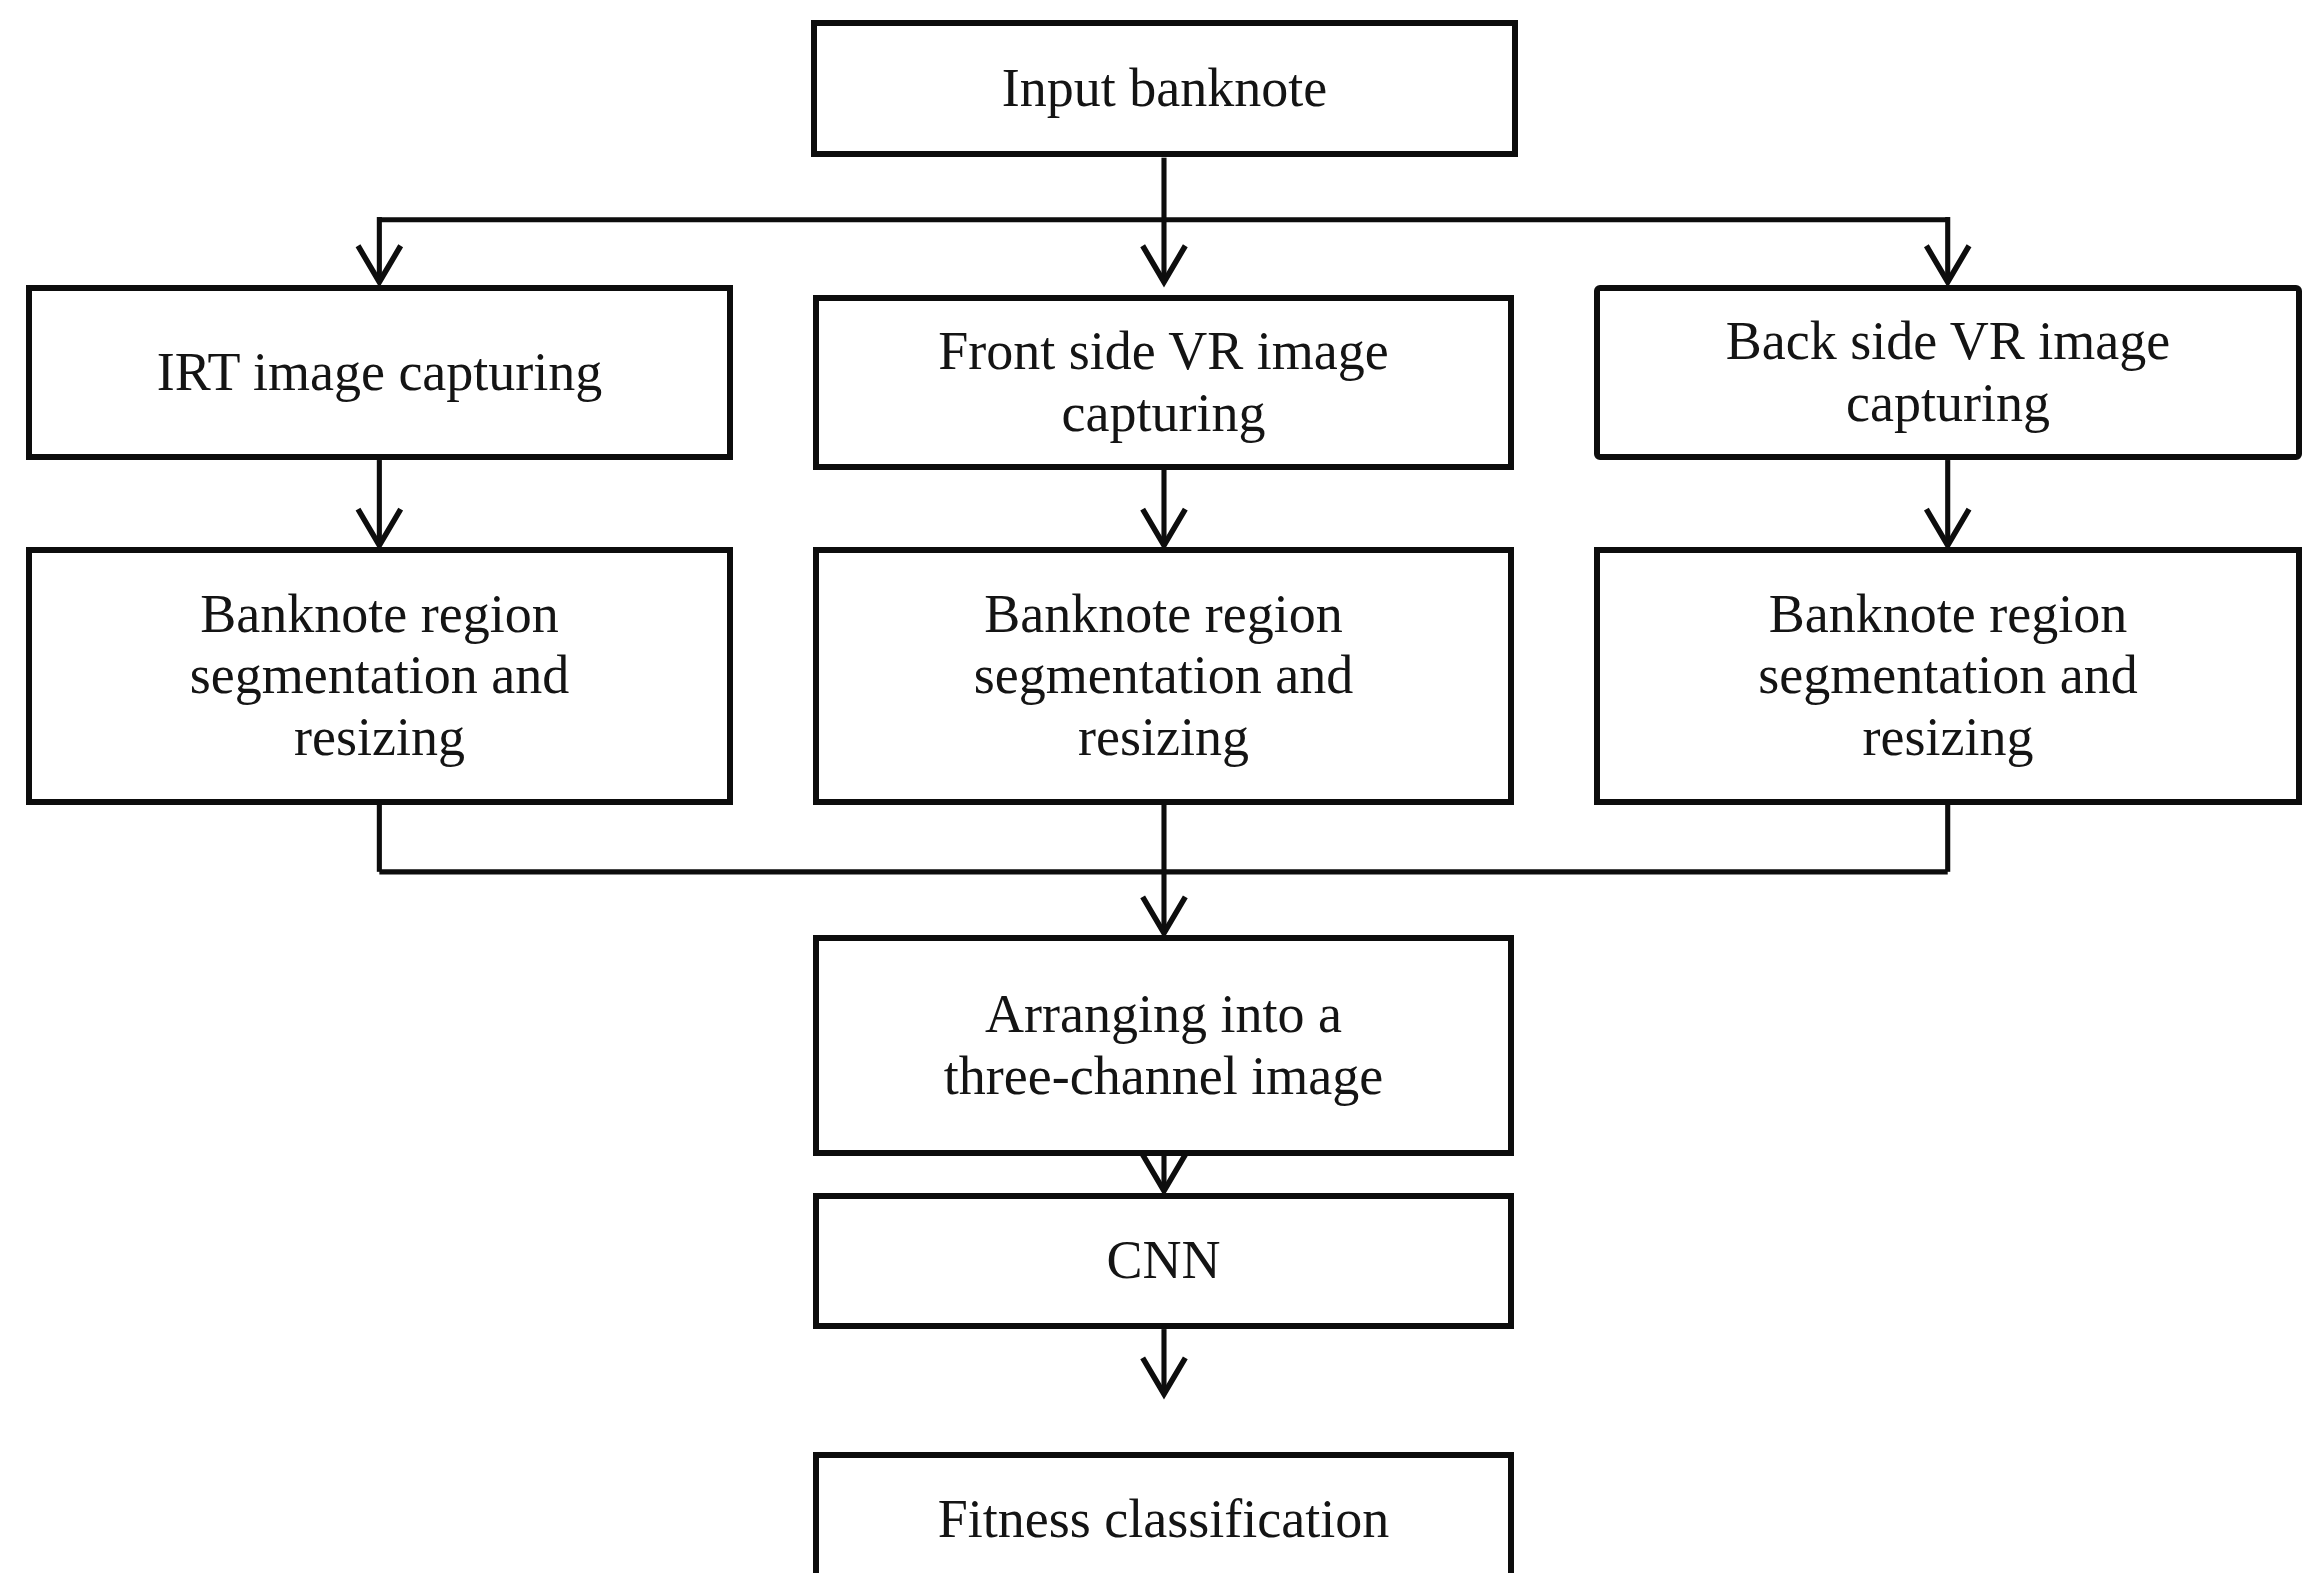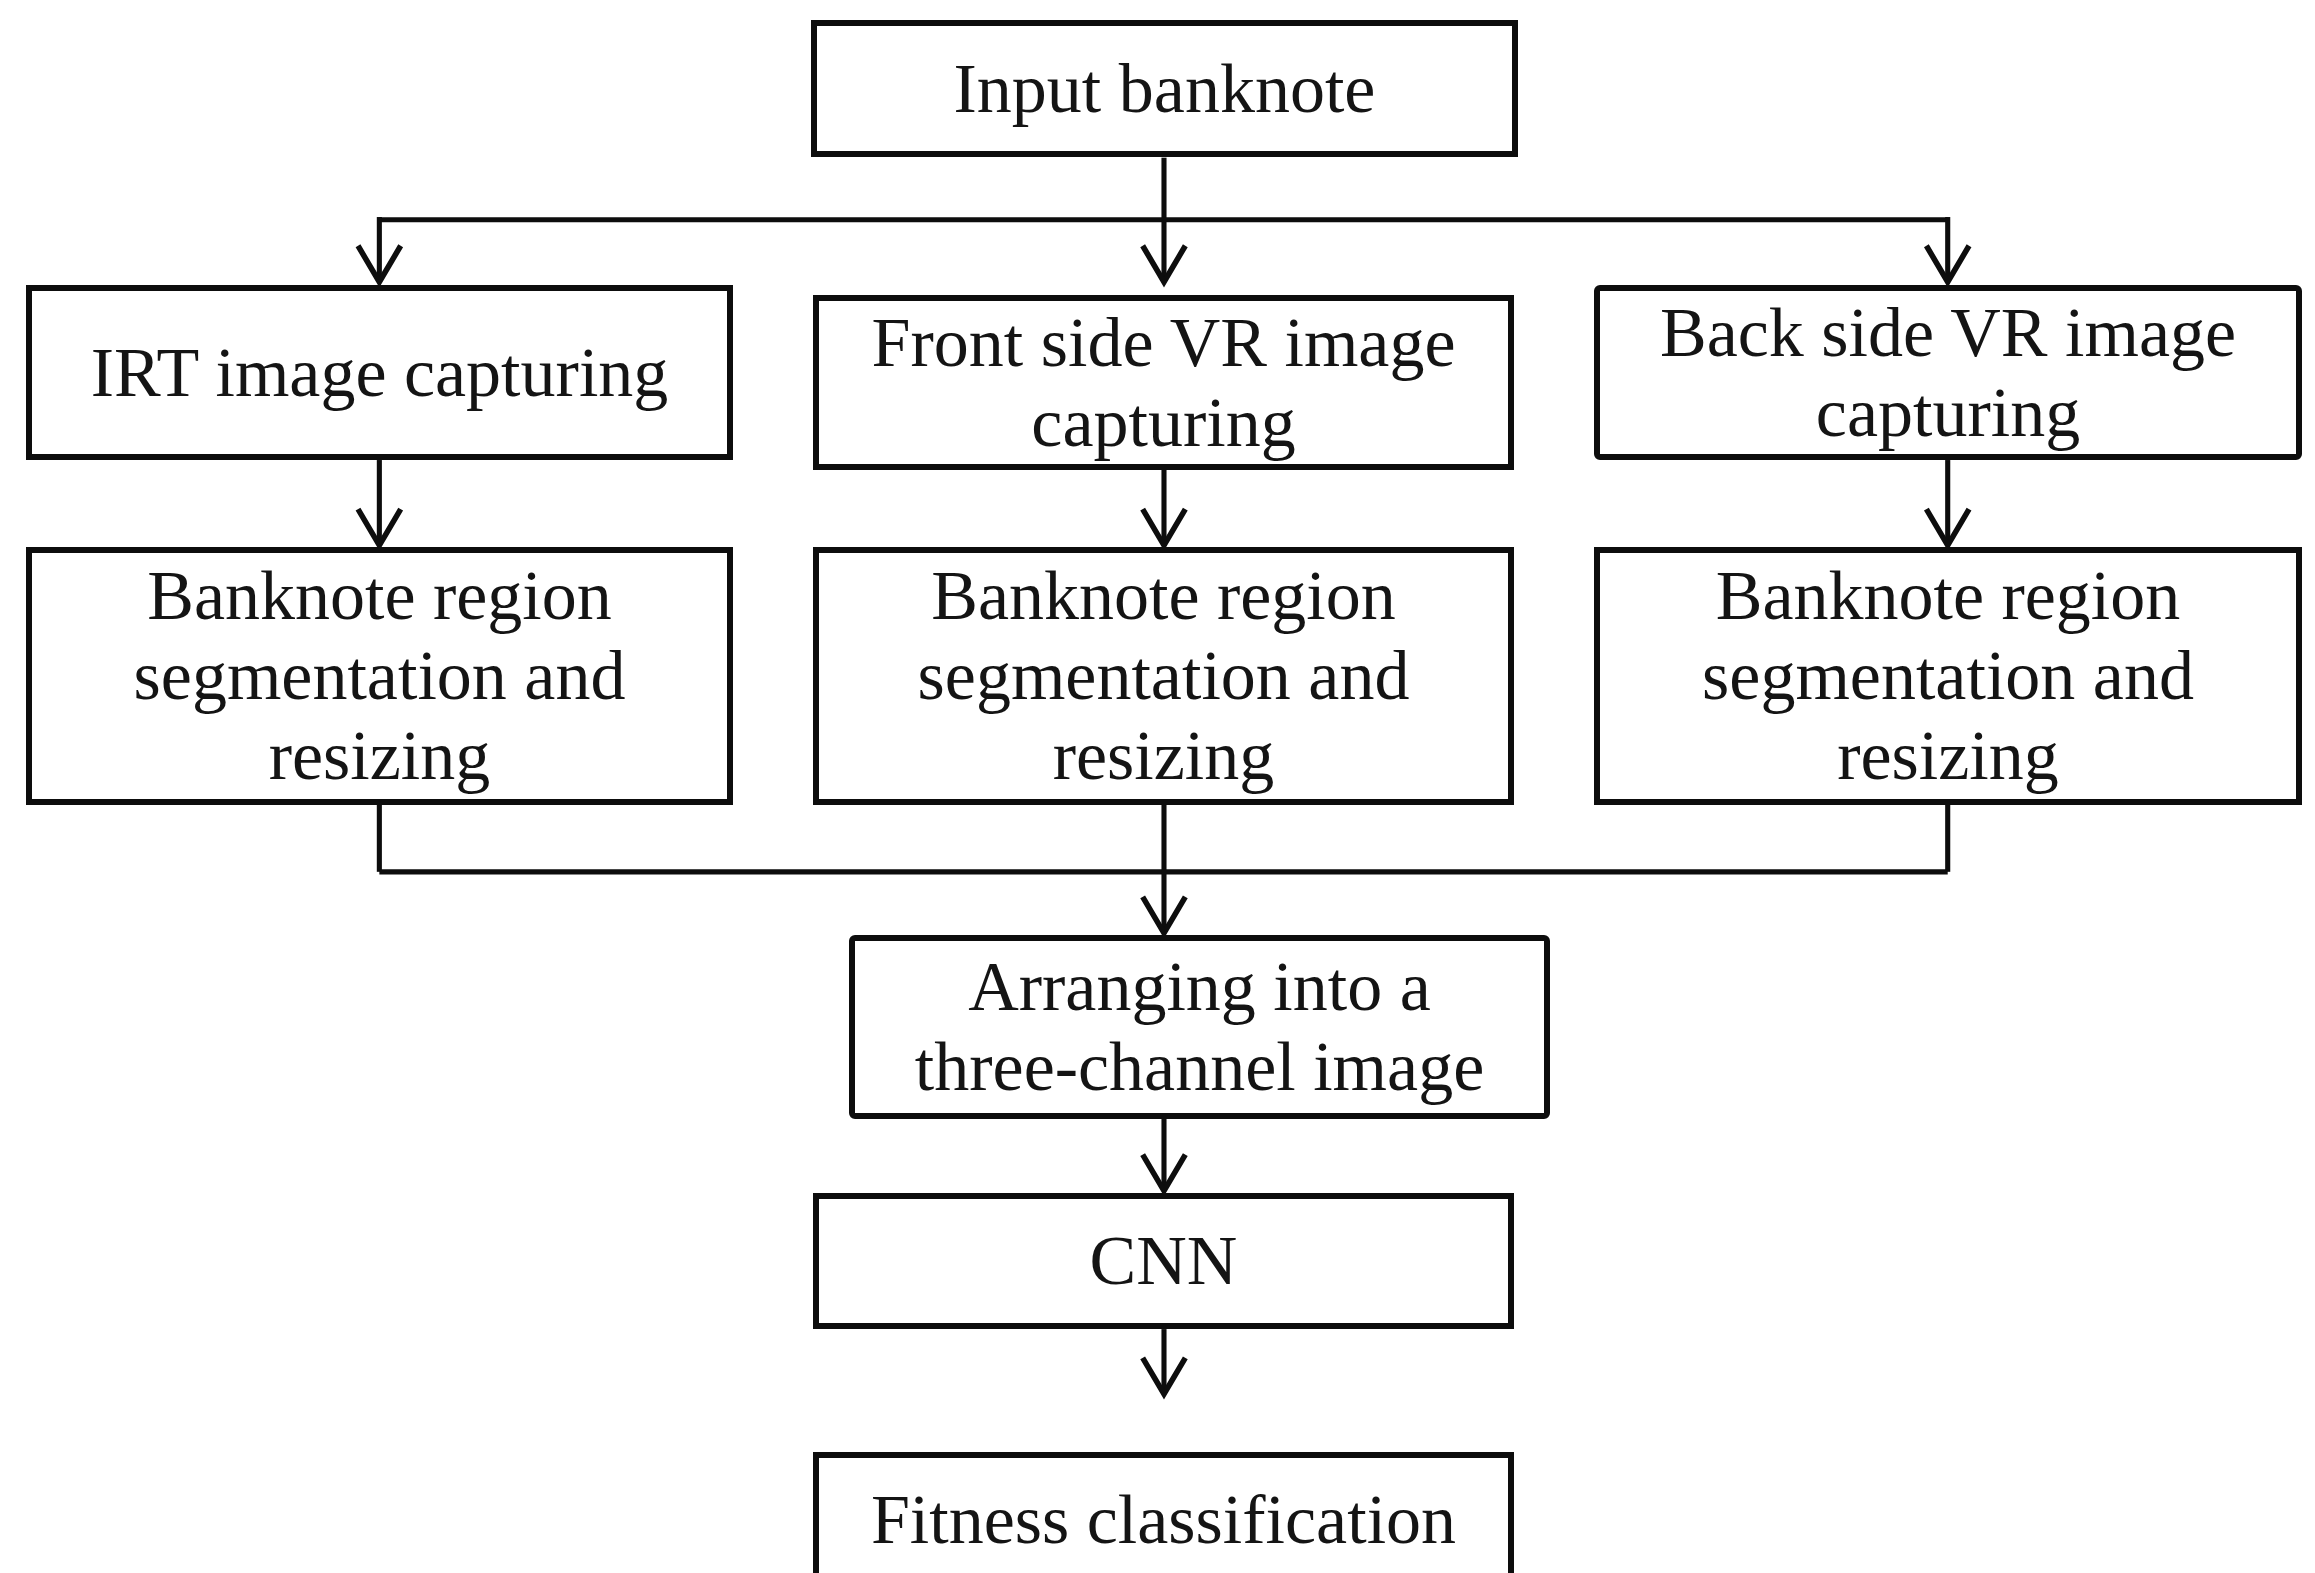--- a/index.html
+++ b/index.html
@@ -37,21 +37,21 @@
     box-sizing: border-box;
     background: var(--boxfill, #ffffff);
     border: 6.5px solid var(--border, #0d0d0d);
     display: flex;
     align-items: center;
     justify-content: center;
     text-align: center;
   }
   .node-label {
     font-family: "Liberation Serif", "DejaVu Serif", serif;
-    font-size: 70px;
+    font-size: 54px;
     line-height: 1.14;
     color: var(--text, #141414);
     white-space: pre-line;
     letter-spacing: 0px;
   }
 </style>
 </head>
 <body>
 
 <div id="canvas">
@@ -114,21 +114,21 @@
 segmentation and
 resizing</span>
   </div>
 
   <div class="node" style="left:1594px; top:547px; width:708px; height:258px;">
     <span class="node-label">Banknote region
 segmentation and
 resizing</span>
   </div>
 
-  <div class="node" style="left:849px; top:935px; width:701px; height:184px;border-radius:6px;">
+  <div class="node" style="left:813px; top:935px; width:701px; height:221px;">
     <span class="node-label">Arranging into a
 three-channel image</span>
   </div>
 
   <div class="node" style="left:813px; top:1193px; width:701px; height:136px;">
     <span class="node-label">CNN</span>
   </div>
 
   <div class="node" style="left:813px; top:1452px; width:701px; height:136px;">
     <span class="node-label">Fitness classification</span>

